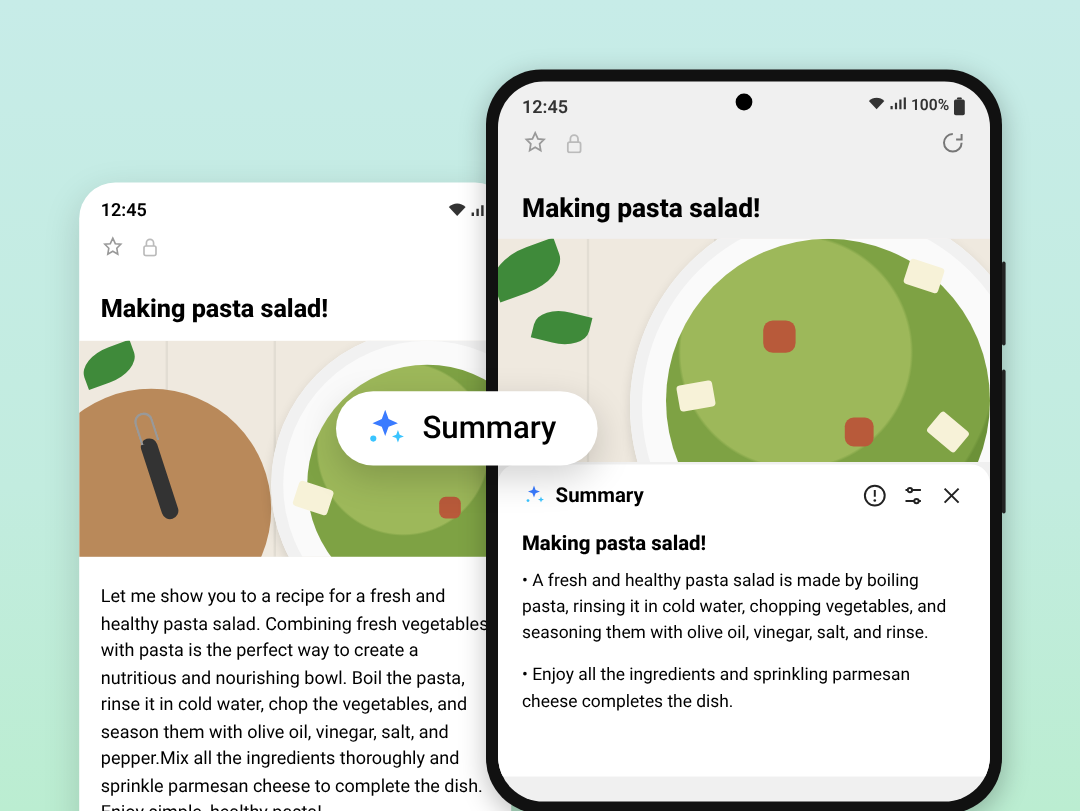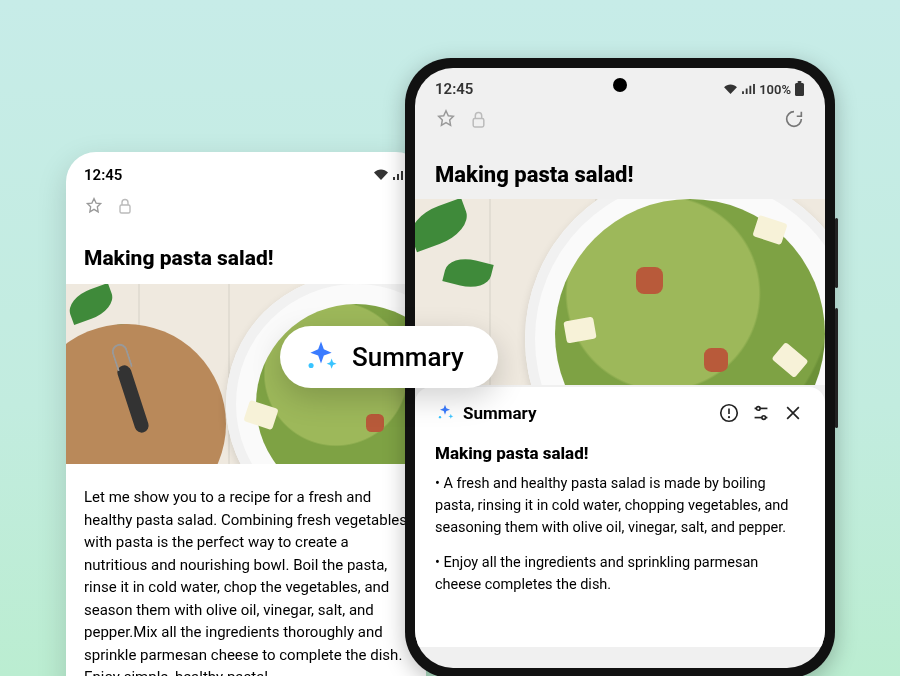--- a/index.html
+++ b/index.html
@@ -199,21 +199,21 @@
     position:absolute; width:14px; height:70px;
     background:#333; border-radius:7px;
     transform:rotate(-18deg);
   }
   .peeler::before{
     content:""; position:absolute; top:-22px; left:1px;
     width:12px; height:24px; border:2px solid #999; border-bottom:none;
     border-radius:8px 8px 0 0;
   }
 
-  .status-icons { display:flex; align-items:center; gap:3px; font-size:13px;}
+  .status-icons { display:flex; gap:3px; font-size:13px;}
 </style>
 </head>
 <body>
 
 <div class="phone-back">
 
   <div class="statusbar">
     <span>12:45</span>
     <span class="status-icons">
       <span class="icon">
@@ -354,21 +354,21 @@
           </svg>
         </span>
         <span class="ico">
           <svg width="20" height="20" viewBox="0 0 24 24">
               <path d="M5 5l14 14M19 5L5 19" stroke="#222" stroke-width="2"></path>
             </svg>
         </span>
       </div>
 
       <h3>Making pasta salad!</h3>
-      <p>• A fresh and healthy pasta salad is made by boiling pasta, rinsing it in cold water, chopping vegetables, and seasoning them with olive oil, vinegar, salt, and pepper.</p>
+      <p>• A fresh and healthy pasta salad is made by boiling pasta, rinsing it in cold water, chopping vegetables, and seasoning them with olive oil, vinegar, salt, and rinse.</p>
       <p>• Enjoy all the ingredients and sprinkling parmesan cheese completes the dish.</p>
     </div>
 
   </div>
 </div>
 
 <div class="pill">
   <span class="icon">
     <svg width="34" height="34" viewBox="0 0 24 24">
       <path d="M12 1l2 5.5L19.5 9 14 11l-2 5.5L10 11 4.5 9 10 6.5z" fill="#3a7bff"></path>

